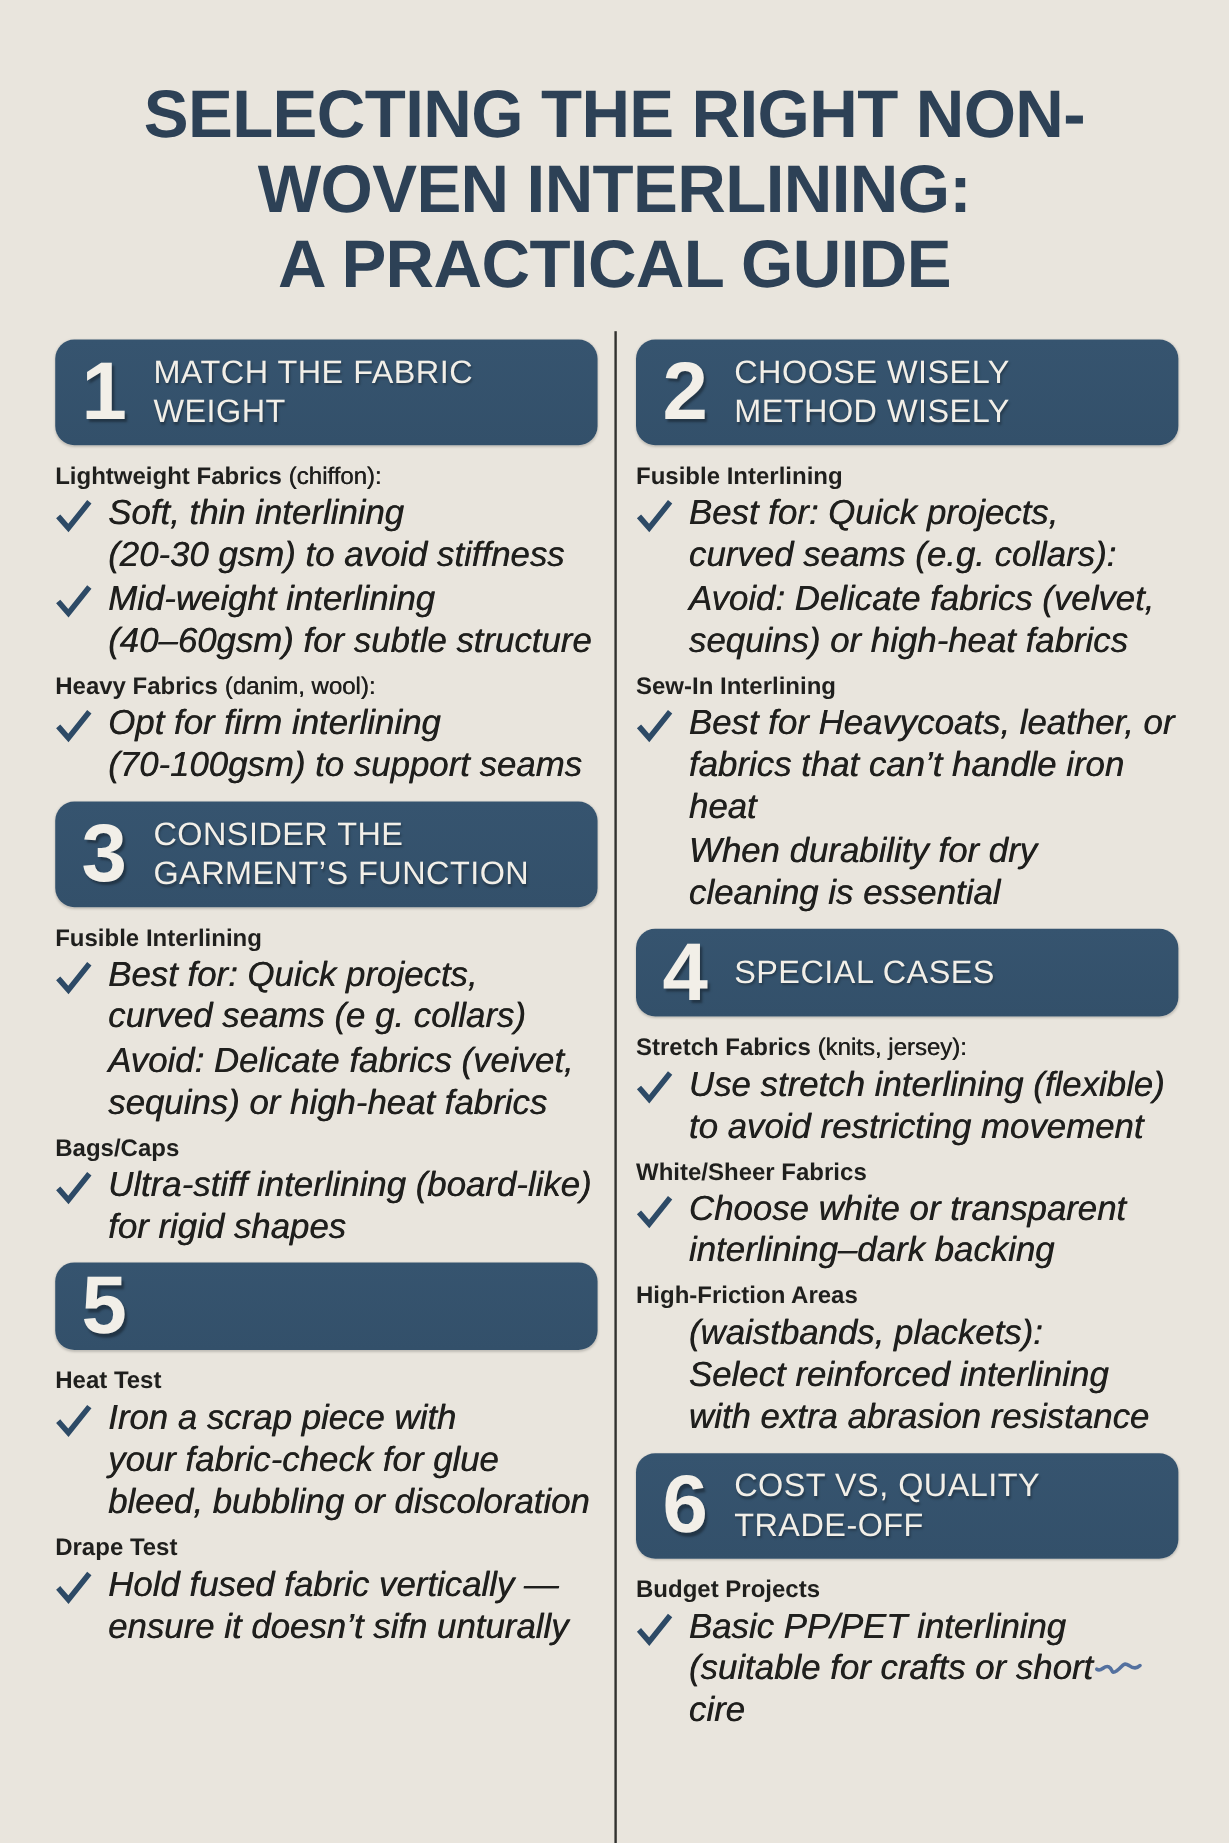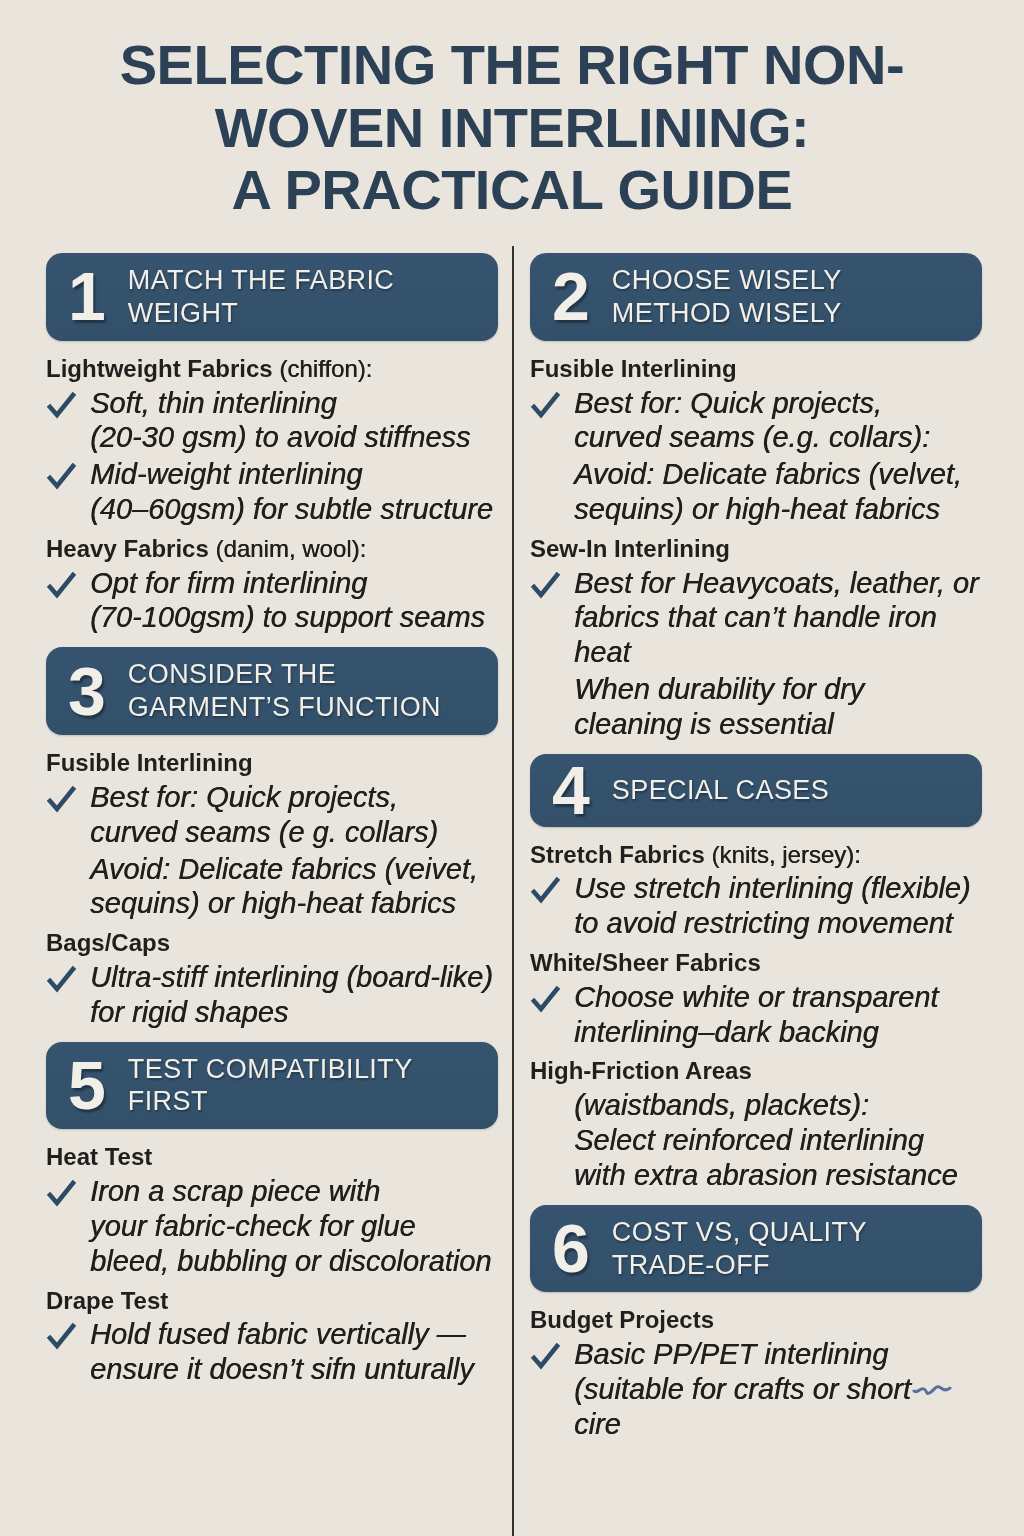--- a/index.html
+++ b/index.html
@@ -2,21 +2,21 @@
 <html style="--bg: #e9e5dd; --title: #2d4156; --accent: #33506a; --accent-hi: #36546f; --header-text: #f2efe8; --body: #1f1f1d; --divider: #32322f;"><head>
 <meta charset="utf-8">
 <style>
   html, body {
     margin: 0; padding: 0;
     width: 1024px; height: 1536px;
     overflow: hidden;
     background: var(--bg, #e9e5dd);
     font-family: "Liberation Sans", "DejaVu Sans", sans-serif;
   }
-  .poster { position: absolute; inset: 0; }
+  .poster { position: absolute; inset: 0; margin-top: 30px; }
 
   
   .title-block {
     position: absolute; top: 34px; left: 0; right: 0;
     text-align: center;
     color: var(--title, #2d4156);
     font-weight: 700;
     font-size: 56px;
     line-height: 1.12;
     letter-spacing: -0.5px;
@@ -53,21 +53,21 @@
     flex: 0 0 auto;
   }
   .sec-title {
     font-size: 27px; font-weight: 400; line-height: 1.22;
     letter-spacing: 0.4px;
     text-shadow: 1px 2px 2px rgba(0,0,0,0.3);
   }
 
   
   .sub-heading {
-    font-size: 24px; font-weight: 700; line-height: 1.2;
+    font-size: 20px; font-weight: 700; line-height: 1.2;
     color: var(--body, #1f1f1d);
     margin: 8px 0 2px 0;
   }
   .sub-heading .rest { font-weight: 400; text-shadow: 0.4px 0 0 currentColor; }
 
   
   .item { display: flex; margin: 0 0 2px 0; }
   .check-col { flex: 0 0 44px; padding-top: 4px; }
   .item-text {
     flex: 1;
@@ -157,24 +157,20 @@
         <div class="check-col"><svg width="31" height="31" viewBox="0 0 31 31">
             <path d="M4 17 L11 25 L27 5" fill="none" stroke="#2d4a66" stroke-width="4.6" stroke-linecap="square"></path>
           </svg></div>
         <div class="item-text">
           <div>Ultra-stiff interlining (board-like)</div>
           <div>for rigid shapes</div>
         </div>
       </div>
       <div class="sec-header">
         <div class="sec-num">5</div>
-        <div class="sec-title">
-          <div>TEST COMPATIBILITY</div>
-          <div>FIRST</div>
-        </div>
       </div>
       <div class="sub-heading"><span class="bold">Heat Test</span></div>
       <div class="item check-item">
         <div class="check-col"><svg width="31" height="31" viewBox="0 0 31 31">
             <path d="M4 17 L11 25 L27 5" fill="none" stroke="#2d4a66" stroke-width="4.6" stroke-linecap="square"></path>
           </svg></div>
         <div class="item-text">
           <div>Iron a scrap piece with</div>
           <div>your fabric-check for glue</div>
           <div>bleed, bubbling or discoloration</div>

